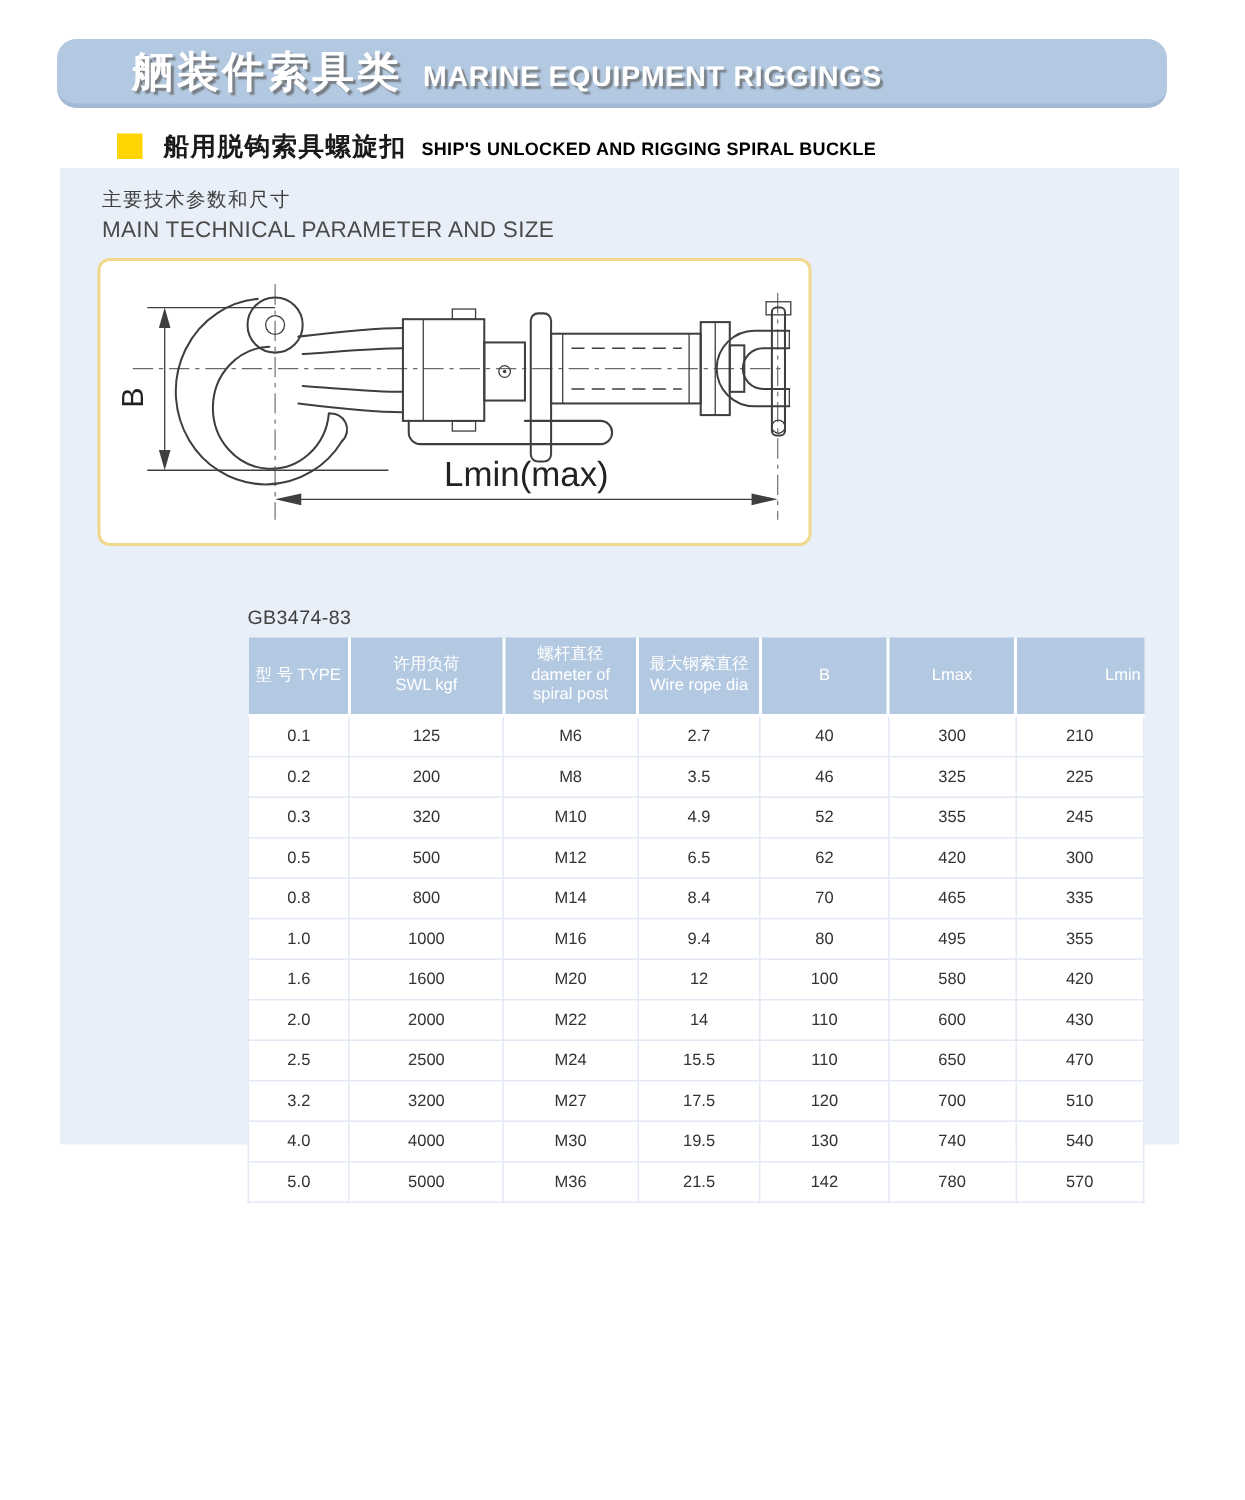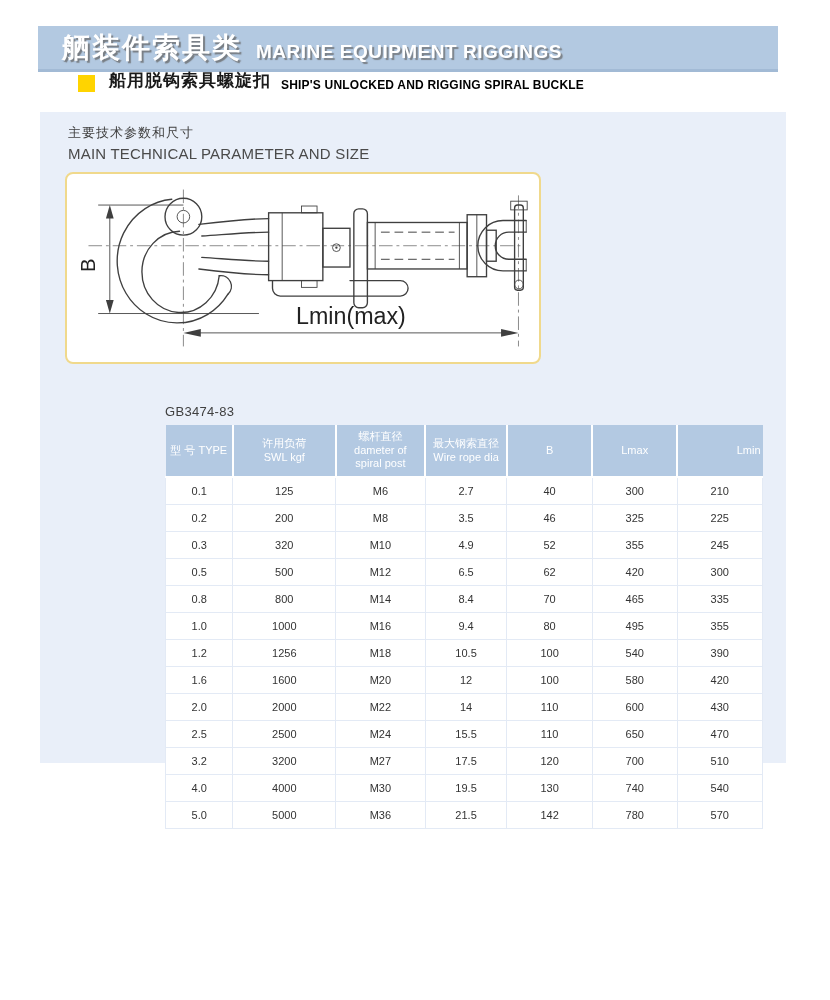--- a/index.html
+++ b/index.html
@@ -3,33 +3,33 @@
 <meta charset="utf-8">
 <style>
   * { margin: 0; padding: 0; box-sizing: border-box; }
   html,body { width: 830px; height: 1000px; background: #ffffff; font-family: "Liberation Sans", sans-serif; }
   .page { position: relative; width: 830px; height: 1000px; background: #fff; overflow: hidden; }
 
   
   .banner {
     position: absolute; left: 38px; top: 26px; width: 740px; height: 46px;
     background: #b3c9e1; border-bottom: 3px solid #a2bad5;
-    display: flex; align-items: center; padding-left: 24px;
+    display: flex; align-items: center; padding-left: 50px; border-radius: 13px;
   }
   .banner .zh {
     font-size: 28px; font-weight: bold; color: #ffffff; letter-spacing: 2px;
     text-shadow: 2px 2px 1px rgba(100,100,100,0.75);
   }
   .banner .en {
     font-size: 19px; font-weight: bold; color: #ffffff; margin-left: 14px; margin-top: 8px;
     letter-spacing: 0.5px; text-shadow: 2px 2px 1px rgba(100,100,100,0.7);
   }
 
   
-  .section-row { position: absolute; left: 38px; top: 69px; display: flex; align-items: flex-end; padding-left: 40px; }
+  .section-row { position: absolute; left: 38px; top: 86px; display: flex; align-items: center; padding-left: 40px; }
   .yellow-square { width: 17px; height: 17px; background: #ffd400; flex: 0 0 auto; }
   .section-row .zh { font-size: 17px; font-weight: bold; color: #1a1a1a; margin-left: 14px; letter-spacing: 1px; }
   .section-row .en { font-size: 12px; font-weight: bold; color: #000000; margin-left: 10px; margin-top: 3px; letter-spacing: 0.2px; }
 
   
   .content { position: absolute; left: 40px; top: 112px; width: 746px; height: 651px; background: #e9eff9; }
 
   .subsection { margin: 12px 0 0 28px; }
   .subsection .zh { font-size: 13px; color: #3f3f3f; letter-spacing: 1px; }
   .subsection .en { font-size: 15px; color: #4a4a4a; margin-top: 3px; letter-spacing: 0.2px; }
@@ -262,29 +262,20 @@
           <tr>
             <td>1.0</td>
             <td>1000</td>
             <td>M16</td>
             <td>9.4</td>
             <td>80</td>
             <td>495</td>
             <td>355</td>
           </tr>
           <tr>
-            <td>1.2</td>
-            <td>1256</td>
-            <td>M18</td>
-            <td>10.5</td>
-            <td>100</td>
-            <td>540</td>
-            <td>390</td>
-          </tr>
-          <tr>
             <td>1.6</td>
             <td>1600</td>
             <td>M20</td>
             <td>12</td>
             <td>100</td>
             <td>580</td>
             <td>420</td>
           </tr>
           <tr>
             <td>2.0</td>

